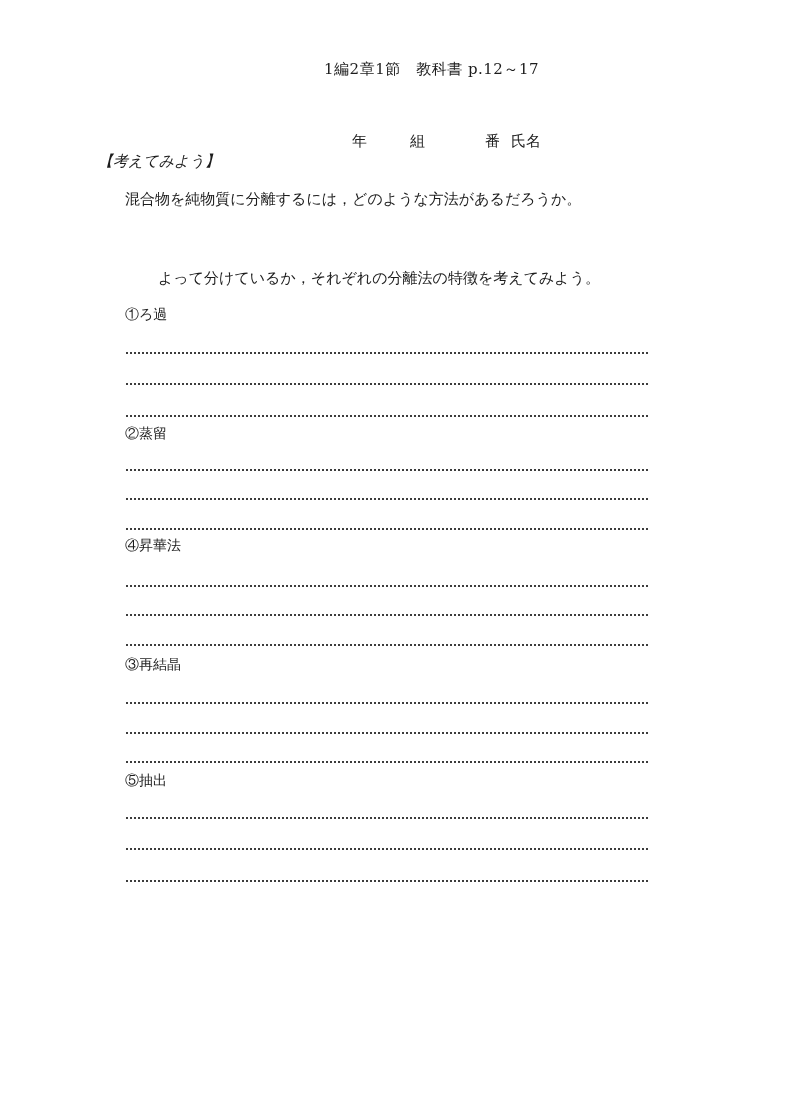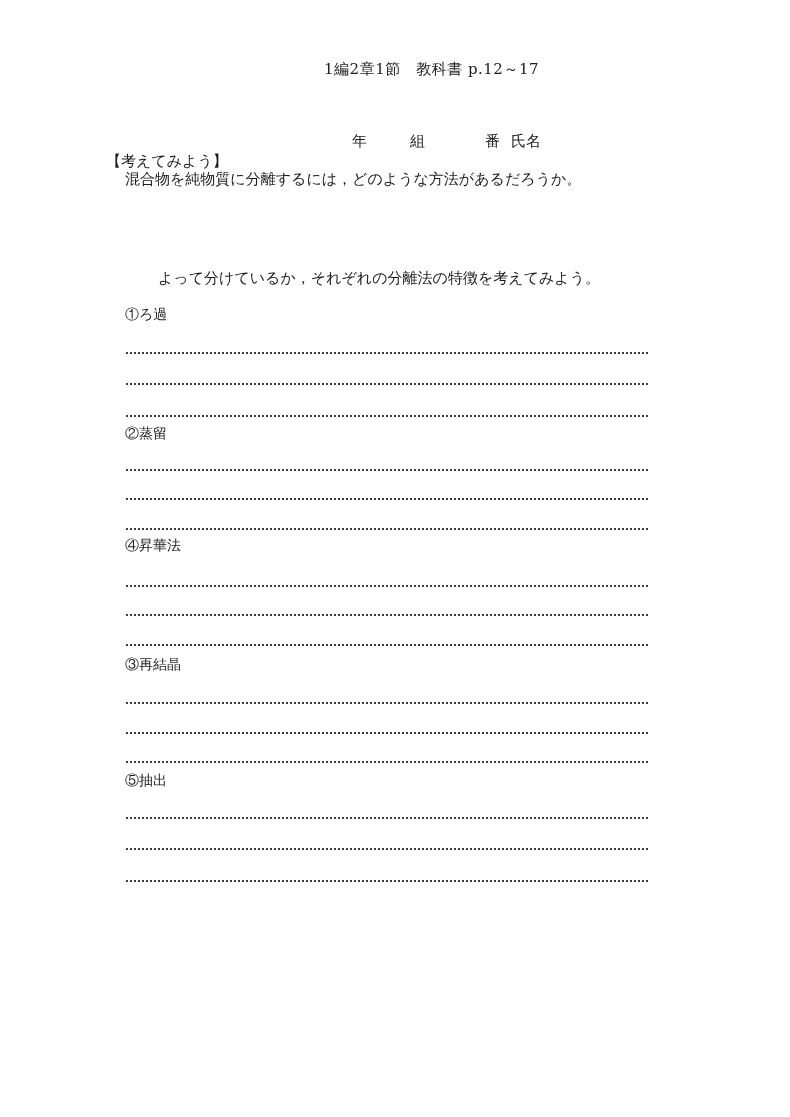--- a/index.html
+++ b/index.html
@@ -24,22 +24,22 @@
   .header-right {
     top: 62px;
     left: 0;
     right: 109px;
     text-align: right;
     letter-spacing: 0.5px;
   }
 
   .name-line span { position: absolute; top: 0; }
 
-  .think-heading { top: 154px; left: 106px; }
-  .think-question { top: 172px; left: 125px; }
+  .think-heading { top: 154px; left: 98px; font-style: italic; }
+  .think-question { top: 192px; left: 125px; }
 
   .task-line-0 { top: 221px; left: 107px; }
   .task-line-1 { top: 246px; left: 158px; }
   .task-line-2 { top: 271px; left: 158px; }
 
   .sec-label { position: absolute; left: 125px; white-space: nowrap; font-size: 14px; }
 
   .rule {
     position: absolute;
     left: 126px;

